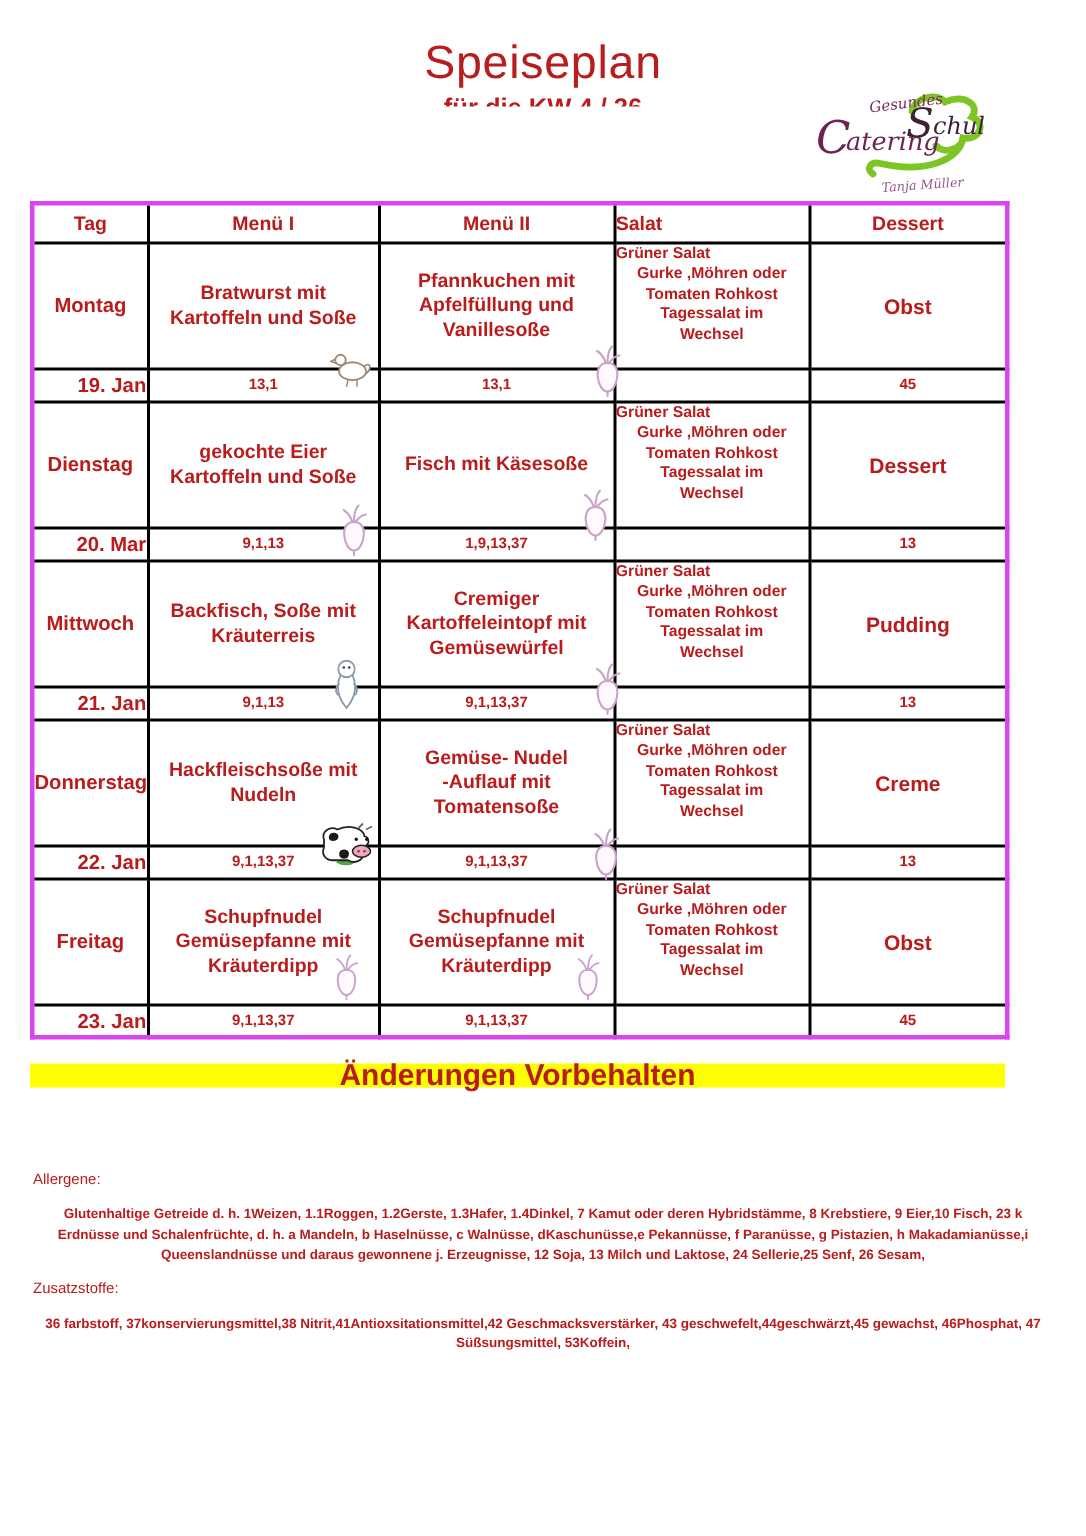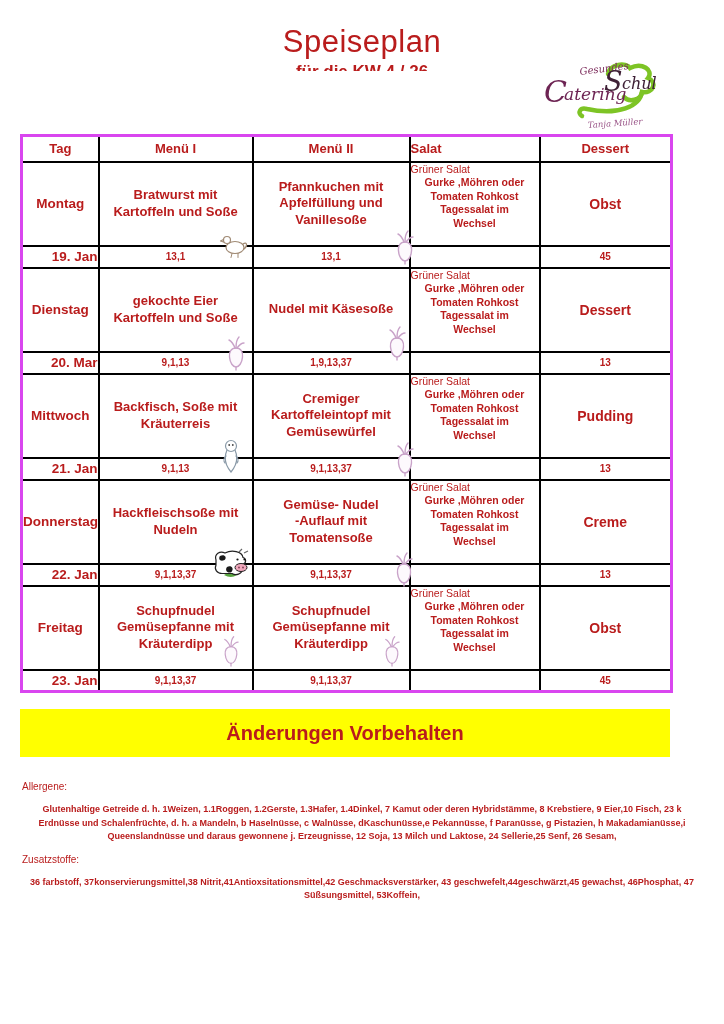--- a/index.html
+++ b/index.html
@@ -20,28 +20,28 @@
   thead tr{height:26px;}
   th{font-size:13px;font-weight:700;text-align:center;vertical-align:middle;}
   th.left{text-align:left;padding-left:3px;}
   tr.r-content{height:84px;}
   tr.r-date{height:22px;}
   td{position:relative;vertical-align:middle;}
   td.c-day{font-size:13.5px;font-weight:700;text-align:center;white-space:nowrap;}
   td.c-menu{text-align:center;}
   .menu-text{font-size:13px;font-weight:700;line-height:1.25;white-space:pre-line;padding:0 4px;}
   td.c-salad{vertical-align:top;padding:2px 2px 0 2px;}
-  .s1{font-size:10.5px;font-weight:400;text-align:left;line-height:1.3;}
+  .s1{font-size:10.5px;font-weight:700;text-align:left;line-height:1.3;}
   .s2{font-size:10.5px;font-weight:700;text-align:center;line-height:1.3;white-space:pre-line;}
   td.c-dessert{font-size:14px;font-weight:700;text-align:center;}
   td.c-date{font-size:13.5px;font-weight:700;text-align:right;padding-right:2px;vertical-align:middle;}
   td.c-alg{font-size:10px;font-weight:700;text-align:center;vertical-align:middle;}
   .cicon{position:absolute;z-index:3;line-height:0;}
 
-  .banner{position:absolute;top:709px;left:20px;width:650px;height:48px;
+  .banner{position:absolute;top:709px;left:20px;width:650px;height:16px;
           background:#ffff00;display:flex;align-items:center;justify-content:center;}
   .banner span{font-size:20px;font-weight:700;}
 
   .footer{position:absolute;top:781px;left:14px;width:696px;}
   .f-head{font-size:10px;font-weight:400;text-align:left;padding-left:8px;}
   .f-text{font-size:9px;font-weight:700;text-align:center;line-height:1.5;
           white-space:pre-line;margin:11px 0 10px 0;}
   .defs{position:absolute;width:0;height:0;overflow:hidden;}
 </style>
 </head>
@@ -175,21 +175,21 @@
         <td class="c-day">Dienstag</td>
         <td class="c-menu">
           <div class="menu-text">gekochte Eier
 Kartoffeln und Soße</div>
           <span class="cicon" style="right:6px;bottom:-20px">
             <svg width="20" height="36" viewBox="0 0 20 36">
                 <use href="#i-radish"></use>
               </svg></span>
         </td>
         <td class="c-menu">
-          <div class="menu-text">Nudel mit Käsesoße</div>
+          <div class="menu-text">Fisch mit Käsesoße</div>
           <span class="cicon" style="right:2px;bottom:-10px">
             <svg width="20" height="36" viewBox="0 0 20 36">
                 <use href="#i-radish"></use>
               </svg></span>
         </td>
         <td class="c-salad">
           <div class="s1">Grüner Salat</div>
           <div class="s2">Gurke ,Möhren oder
 Tomaten Rohkost
 Tagessalat im

